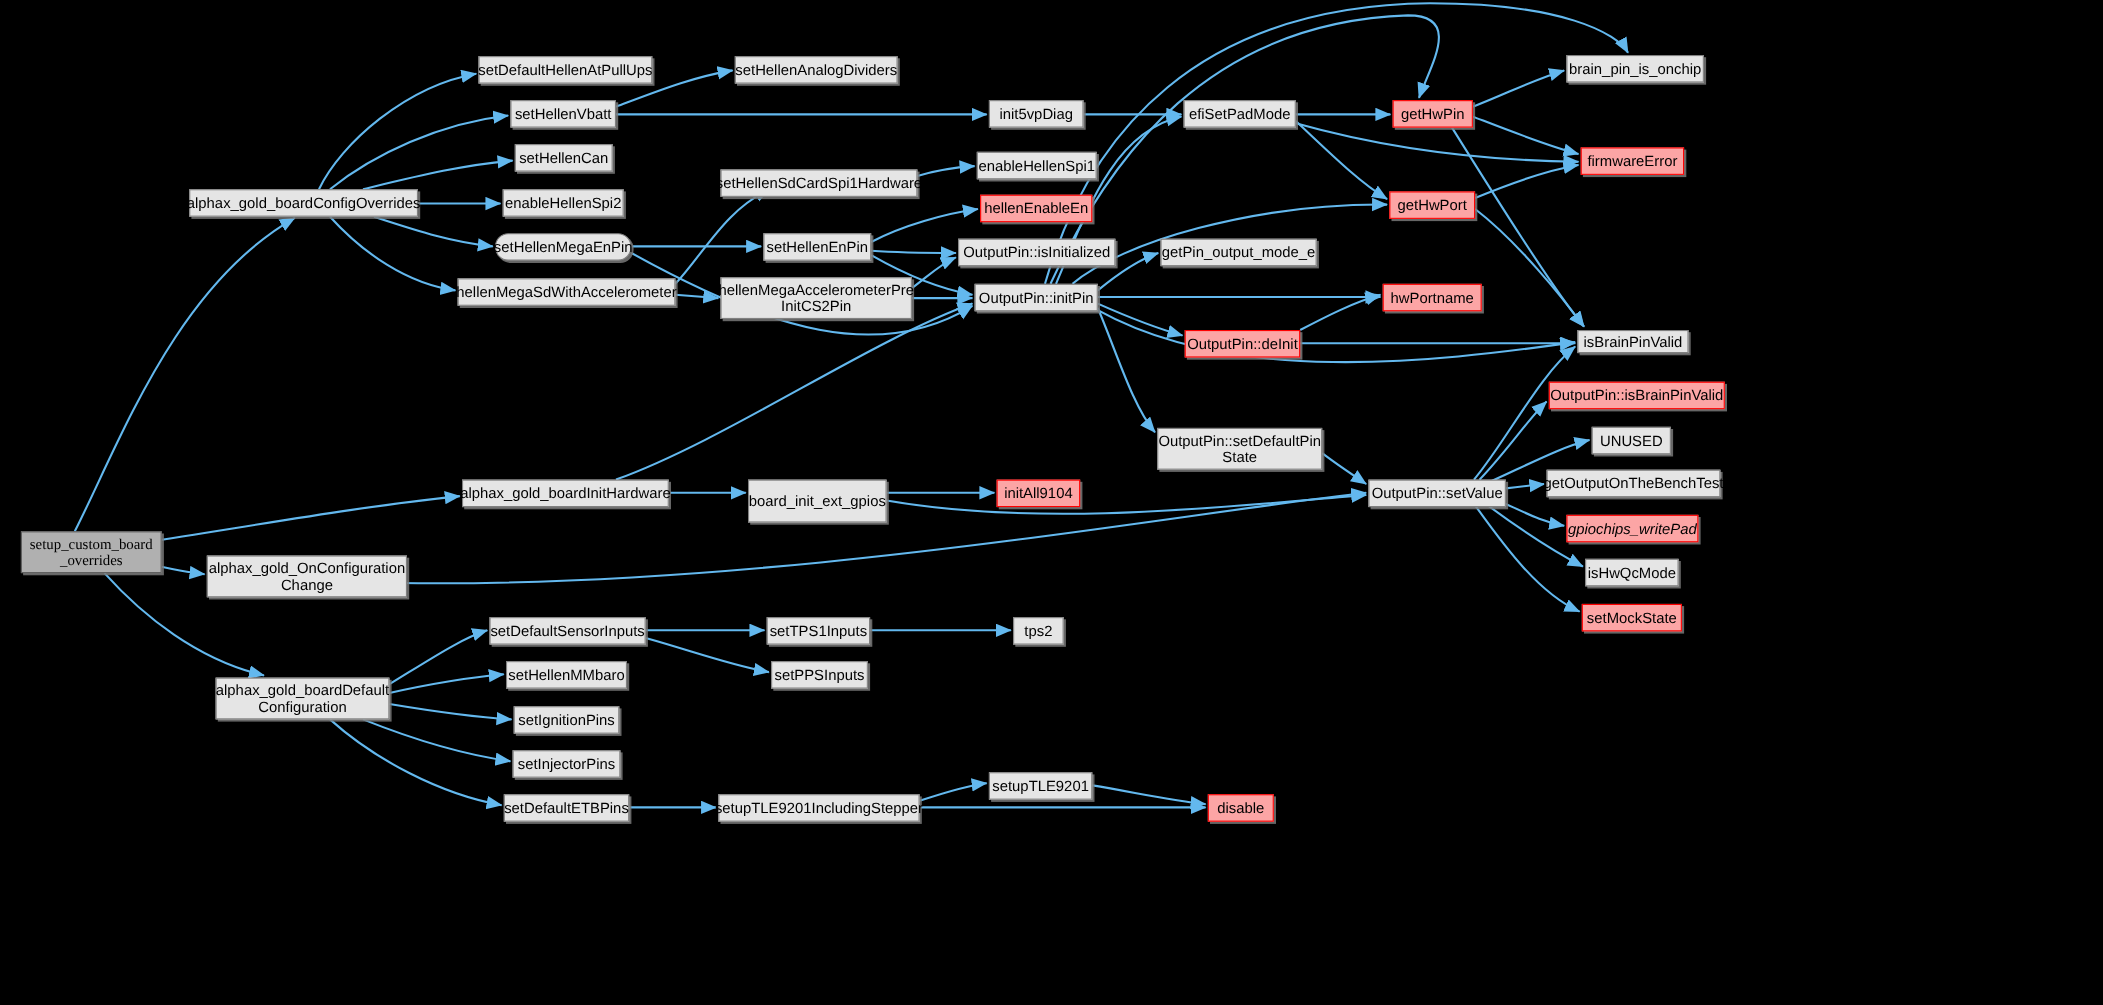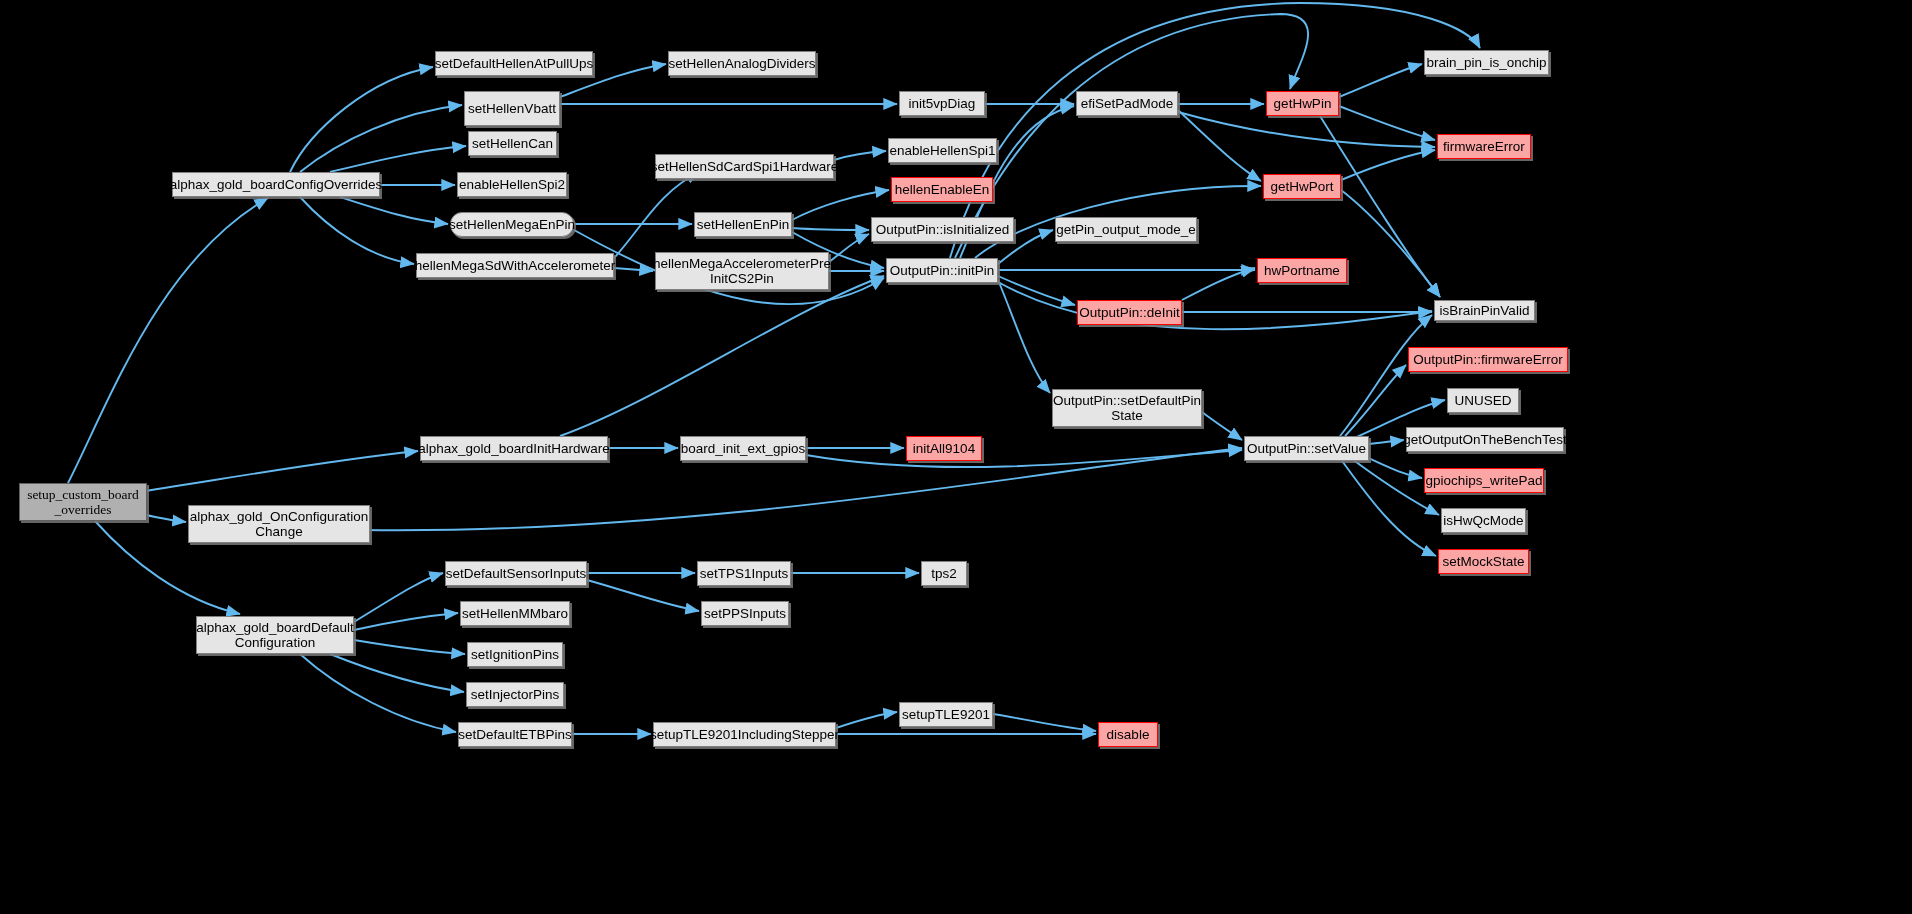--- a/index.html
+++ b/index.html
@@ -118,21 +118,21 @@
   <div id="node-layer">
       <div class="node current" style="left: 19px; top: 483px; width: 128px; height: 38px; font-family: Liberation Serif, serif;">setup_custom_board
 _overrides</div>
       <div class="node" style="left: 172px; top: 172px; width: 208px; height: 25px;">alphax_gold_boardConfigOverrides</div>
       <div class="node" style="left: 420px; top: 436px; width: 188px; height: 25px;">alphax_gold_boardInitHardware</div>
       <div class="node" style="left: 188px; top: 505px; width: 182px; height: 38px;">alphax_gold_OnConfiguration
 Change</div>
       <div class="node" style="left: 196px; top: 616px; width: 158px; height: 38px;">alphax_gold_boardDefault
 Configuration</div>
       <div class="node" style="left: 435px; top: 51px; width: 158px; height: 25px;">setDefaultHellenAtPullUps</div>
-      <div class="node" style="left: 464px; top: 91px; width: 96px; height: 35px;">setHellenVbatt</div>
+      <div class="node" style="left: 464px; top: 91px; width: 96px; height: 25px;">setHellenVbatt</div>
       <div class="node" style="left: 468px; top: 131px; width: 89px; height: 25px;">setHellenCan</div>
       <div class="node" style="left: 457px; top: 172px; width: 110px; height: 25px;">enableHellenSpi2</div>
       <div class="node" style="left: 450px; top: 212px; width: 124px; height: 25px; border-radius: 12px;">setHellenMegaEnPin</div>
       <div class="node" style="left: 416px; top: 253px; width: 198px; height: 25px;">hellenMegaSdWithAccelerometer</div>
       <div class="node" style="left: 668px; top: 51px; width: 148px; height: 25px;">setHellenAnalogDividers</div>
       <div class="node" style="left: 655px; top: 154px; width: 179px; height: 25px;">setHellenSdCardSpi1Hardware</div>
       <div class="node" style="left: 694px; top: 212px; width: 98px; height: 25px;">setHellenEnPin</div>
       <div class="node" style="left: 655px; top: 252px; width: 174px; height: 38px;">hellenMegaAccelerometerPre
 InitCS2Pin</div>
       <div class="node" style="left: 899px; top: 91px; width: 86px; height: 25px;">init5vpDiag</div>
@@ -145,27 +145,27 @@
       <div class="node red" style="left: 1266px; top: 91px; width: 73px; height: 25px;">getHwPin</div>
       <div class="node red" style="left: 1263px; top: 174px; width: 78px; height: 25px;">getHwPort</div>
       <div class="node" style="left: 1424px; top: 50px; width: 125px; height: 25px;">brain_pin_is_onchip</div>
       <div class="node red" style="left: 1437px; top: 134px; width: 94px; height: 25px;">firmwareError</div>
       <div class="node red" style="left: 1257px; top: 258px; width: 90px; height: 25px;">hwPortname</div>
       <div class="node red" style="left: 1077px; top: 300px; width: 105px; height: 25px;">OutputPin::deInit</div>
       <div class="node" style="left: 1434px; top: 300px; width: 101px; height: 21px;">isBrainPinValid</div>
       <div class="node" style="left: 1052px; top: 389px; width: 150px; height: 38px;">OutputPin::setDefaultPin
 State</div>
       <div class="node" style="left: 1244px; top: 436px; width: 125px; height: 25px;">OutputPin::setValue</div>
-      <div class="node red" style="left: 1408px; top: 347px; width: 160px; height: 25px;">OutputPin::firmwareError</div>
+      <div class="node red" style="left: 1408px; top: 347px; width: 160px; height: 25px;">OutputPin::isBrainPinValid</div>
       <div class="node" style="left: 1447px; top: 388px; width: 72px; height: 25px;">UNUSED</div>
       <div class="node" style="left: 1406px; top: 427px; width: 158px; height: 25px;">getOutputOnTheBenchTest</div>
-      <div class="node red" style="left: 1424px; top: 468px; width: 120px; height: 25px;">gpiochips_writePad</div>
+      <div class="node red" style="left: 1424px; top: 468px; width: 120px; height: 25px; font-style: italic;">gpiochips_writePad</div>
       <div class="node" style="left: 1441px; top: 508px; width: 85px; height: 25px;">isHwQcMode</div>
       <div class="node red" style="left: 1438px; top: 549px; width: 91px; height: 25px;">setMockState</div>
-      <div class="node" style="left: 680px; top: 436px; width: 126px; height: 25px;">board_init_ext_gpios</div>
+      <div class="node" style="left: 680px; top: 436px; width: 126px; height: 39px;">board_init_ext_gpios</div>
       <div class="node red" style="left: 906px; top: 436px; width: 76px; height: 25px;">initAll9104</div>
       <div class="node" style="left: 445px; top: 561px; width: 142px; height: 25px;">setDefaultSensorInputs</div>
       <div class="node" style="left: 460px; top: 601px; width: 110px; height: 25px;">setHellenMMbaro</div>
       <div class="node" style="left: 467px; top: 642px; width: 96px; height: 25px;">setIgnitionPins</div>
       <div class="node" style="left: 466px; top: 682px; width: 98px; height: 25px;">setInjectorPins</div>
       <div class="node" style="left: 458px; top: 722px; width: 114px; height: 25px;">setDefaultETBPins</div>
       <div class="node" style="left: 697px; top: 561px; width: 94px; height: 25px;">setTPS1Inputs</div>
       <div class="node" style="left: 701px; top: 601px; width: 88px; height: 25px;">setPPSInputs</div>
       <div class="node" style="left: 921px; top: 561px; width: 46px; height: 25px;">tps2</div>
       <div class="node" style="left: 653px; top: 722px; width: 183px; height: 25px;">setupTLE9201IncludingStepper</div>

